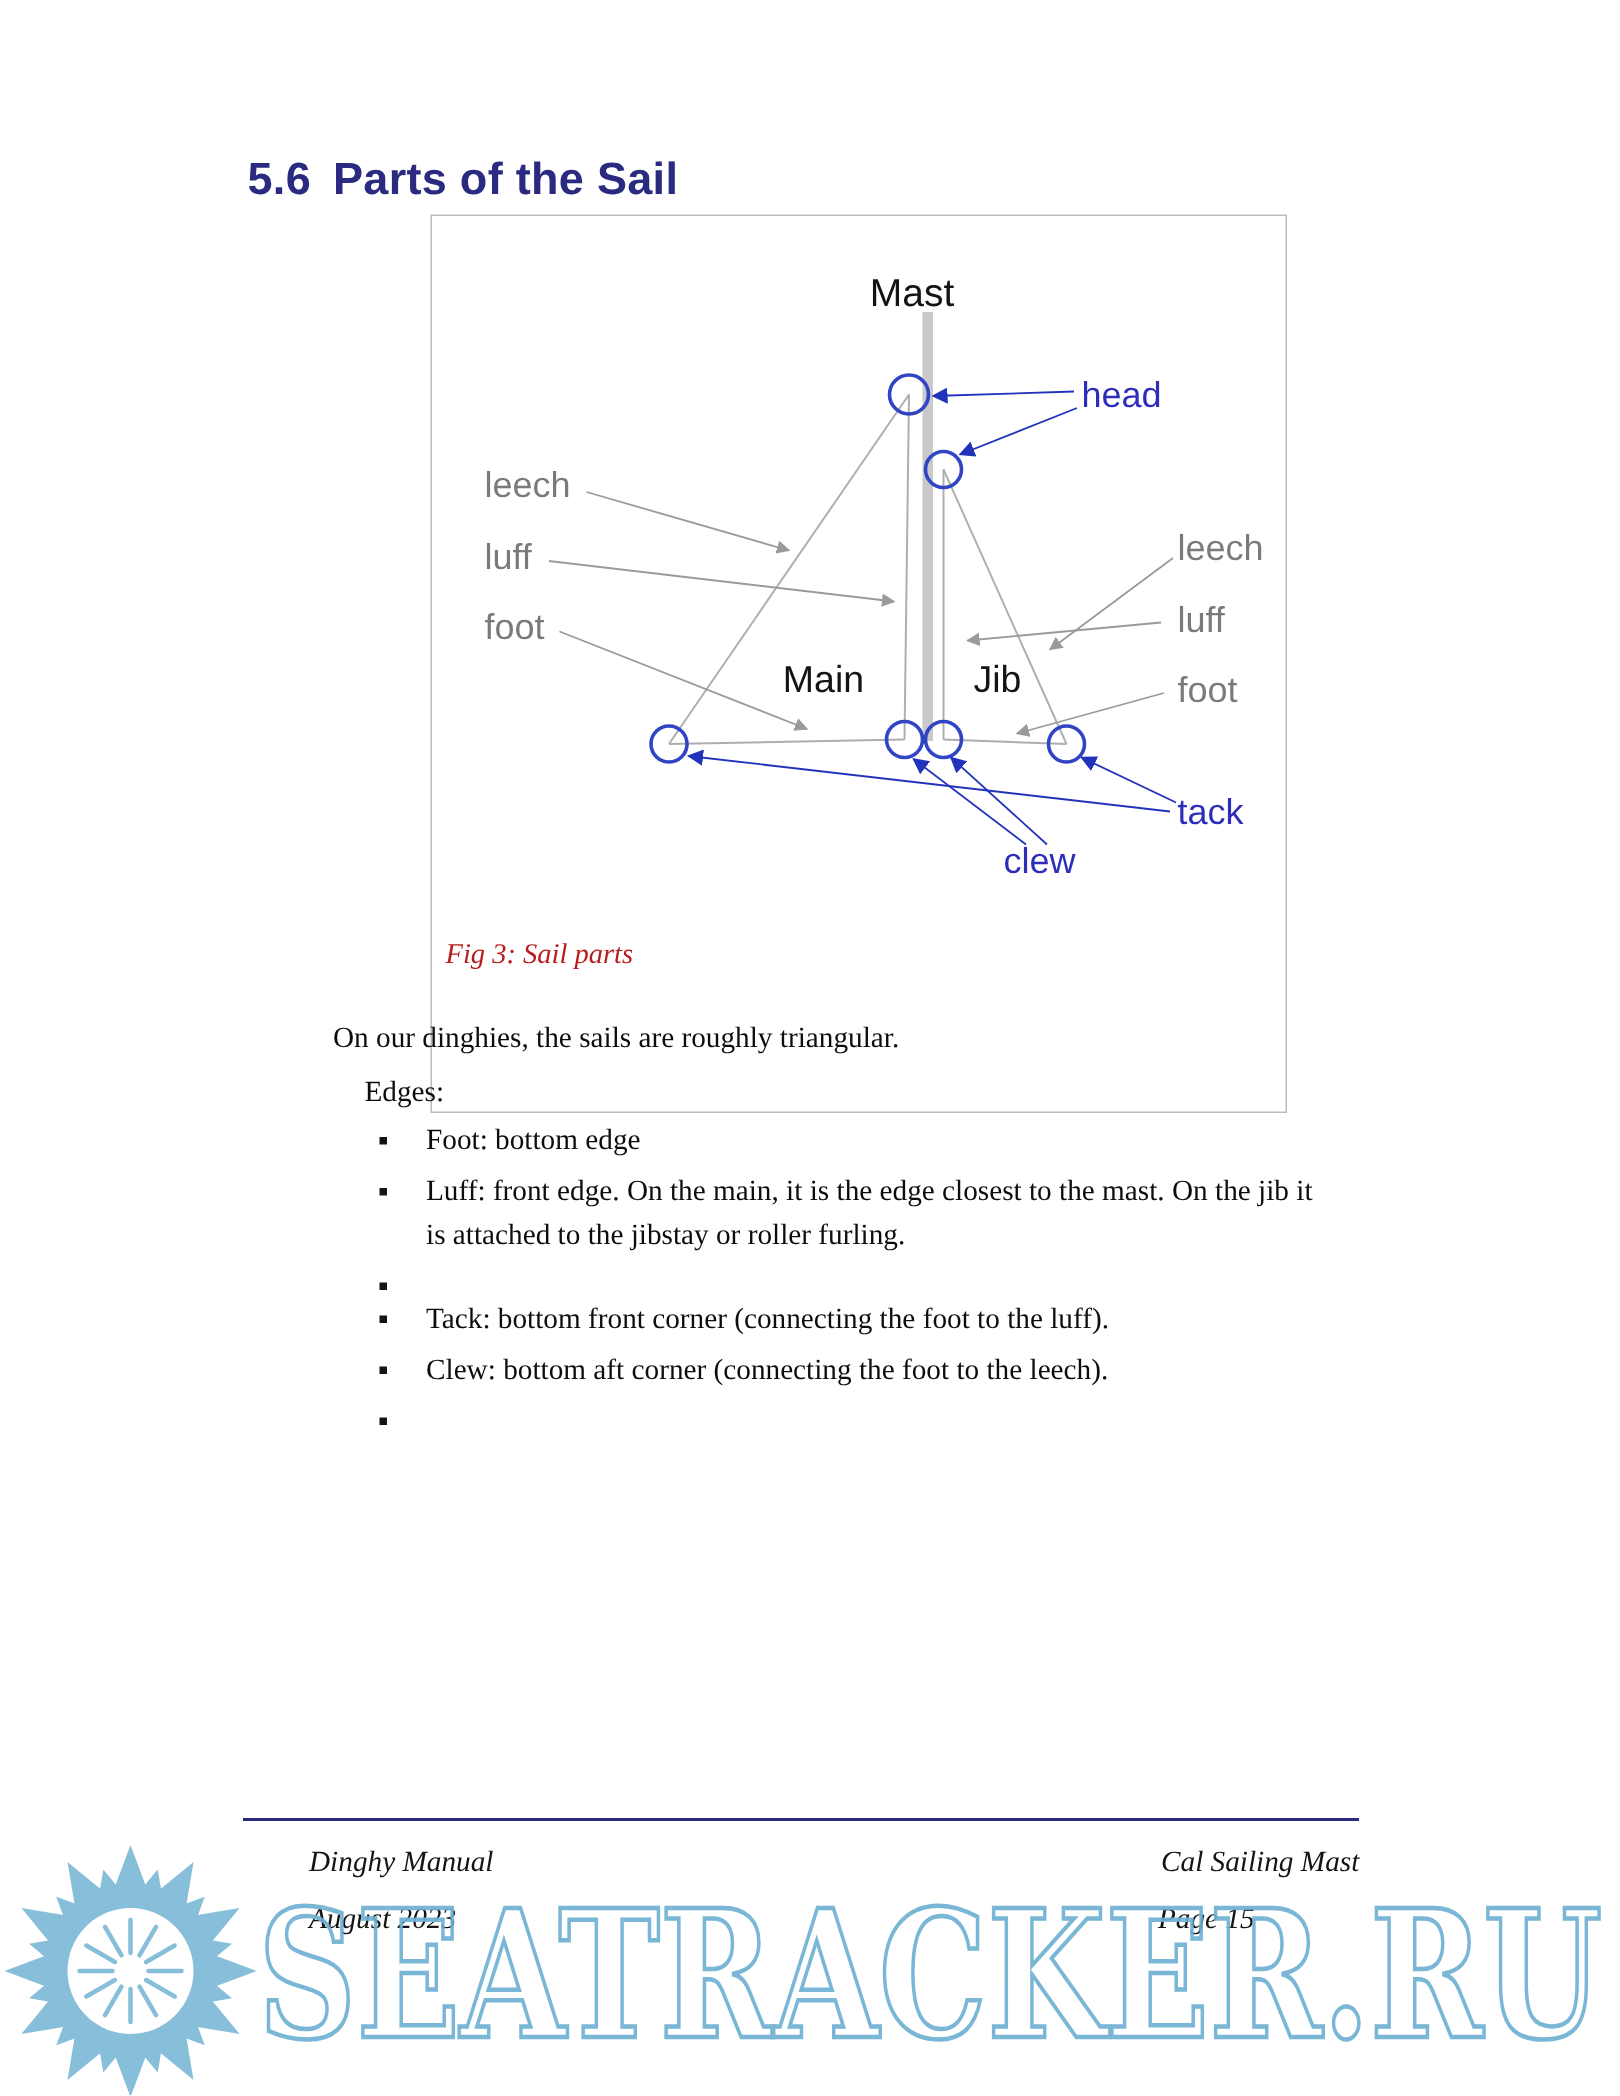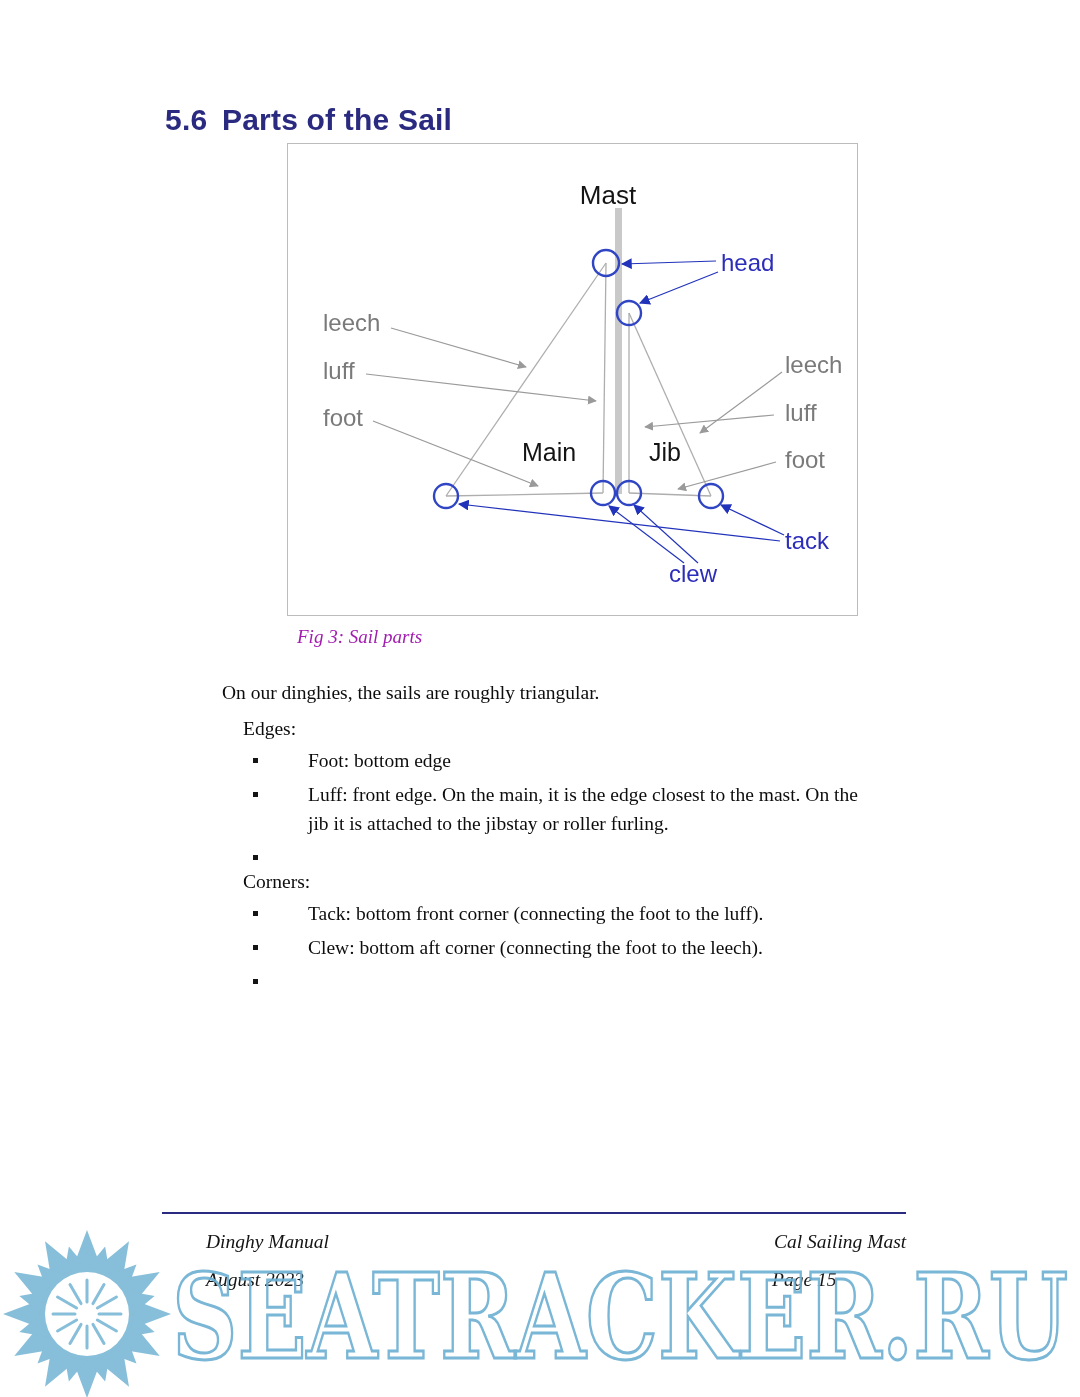--- a/index.html
+++ b/index.html
@@ -11,36 +11,36 @@
   .page { position:absolute; inset:0; background:#ffffff; }
 
   .heading {
     position:absolute; left:165px; top:103px;
     font-family:"Liberation Sans", sans-serif; font-weight:bold;
     font-size:30px; color:#2a2a80; letter-spacing:0.2px;
   }
   .heading .num { display:inline-block; width:57px; }
 
   .figure-box {
-    position:absolute; left:287px; top:143px; width:571px; height:473px;
+    position:absolute; left:287px; top:143px; width:571px; height:599px;
     border:1px solid #bcbcbc; background:#ffffff;
   }
   .figure-box svg.diagram { position:absolute; left:0; top:0; }
   .fig-caption {
     position:absolute; left:9px; top:482px;
-    font-style:italic; font-size:19px; color:#a21caf;
+    font-style:italic; font-size:19px; color:#b91c1c;
   }
 
   .body-text {
     position:absolute; left:222px; top:678px; width:660px;
     font-size:19.5px; line-height:29px;
   }
   .sub-heading { margin-left:21px; margin-top:7px; }
   .bullet-list { margin-left:31px; margin-top:3px; }
-  .bullet { display:flex; margin-bottom:5px;gap:24px; }
+  .bullet { display:flex; margin-bottom:5px; }
   .bullet .sq { width:5px; height:5px; background:#141414; margin-top:12px; flex:none; }
   .bullet .txt { padding-left:26px; }
 
   .footer-rule {
     position:absolute; left:162px; top:1212px; width:744px; height:2px;
     background:#2a2a80;
   }
   .footer-item {
     position:absolute; font-style:italic; font-size:19.5px; color:#141414;margin-left:44px;
   }
@@ -144,21 +144,20 @@
       </div>
       <div class="bullet">
         <span class="sq"></span>
         <span class="txt">Luff: front edge. On the main, it is the edge closest to the mast. On the jib it is attached to the jibstay or roller furling.</span>
       </div>
       <div class="bullet">
         <span class="sq"></span>
       </div>
     </div>
 
-    <div class="sub-heading">Corners:</div>
     <div class="bullet-list">
       <div class="bullet">
         <span class="sq"></span>
         <span class="txt">Tack: bottom front corner (connecting the foot to the luff).</span>
       </div>
       <div class="bullet">
         <span class="sq"></span>
         <span class="txt">Clew: bottom aft corner (connecting the foot to the leech).</span>
       </div>
       <div class="bullet">

